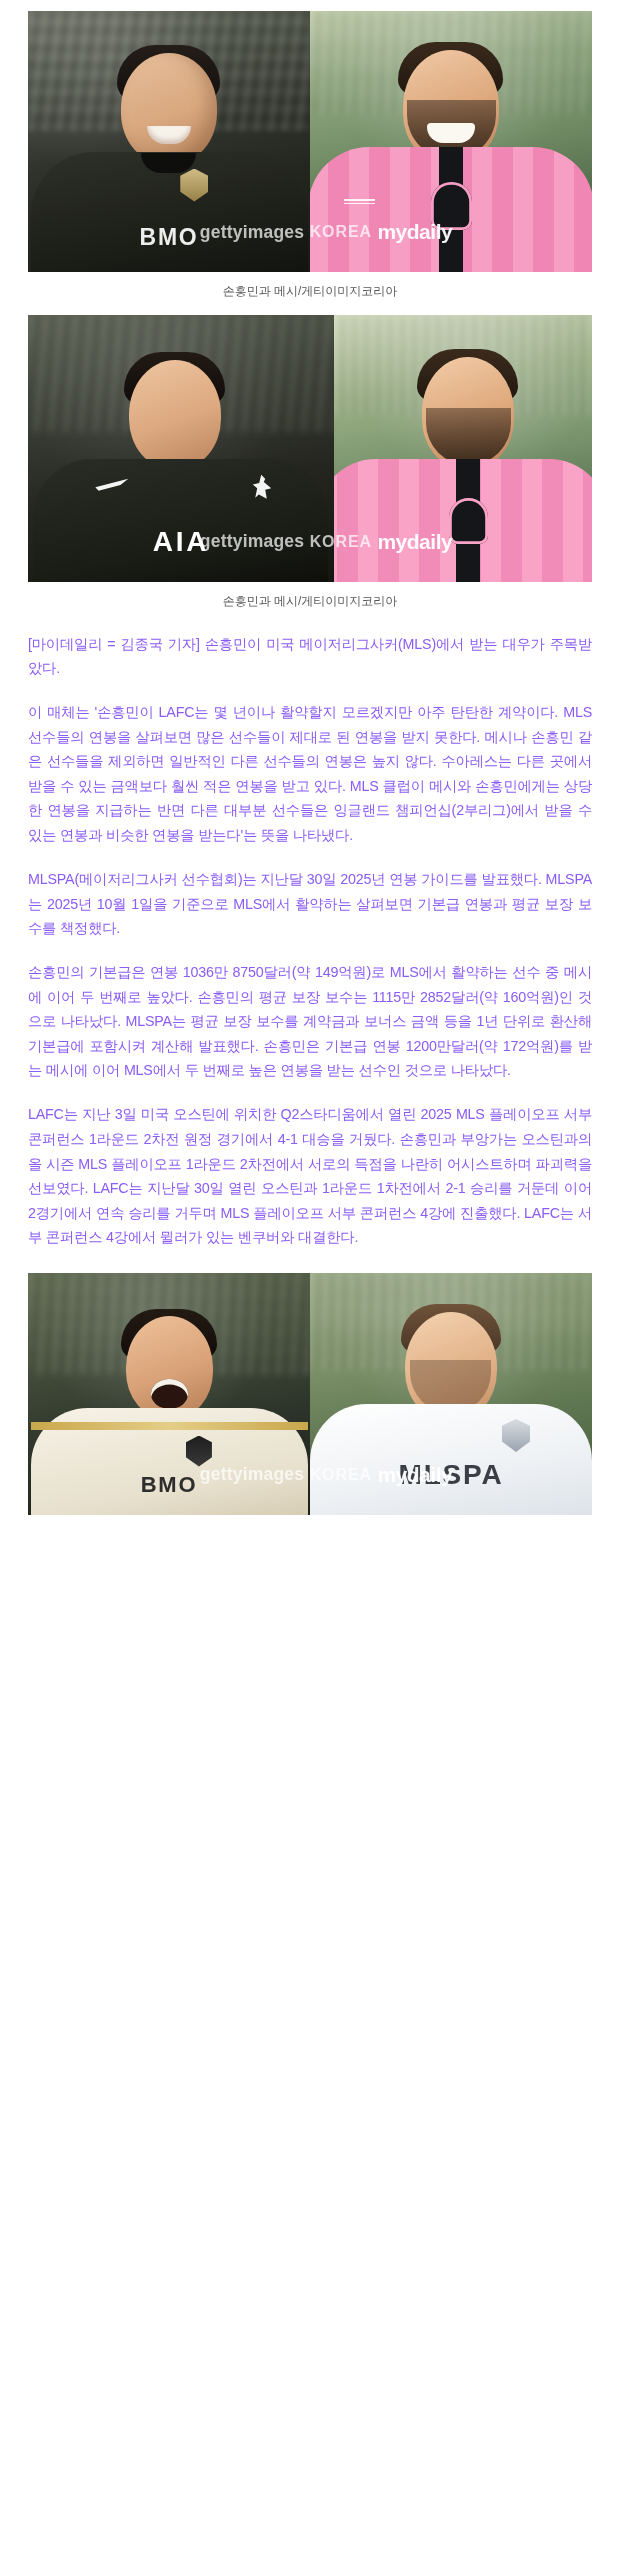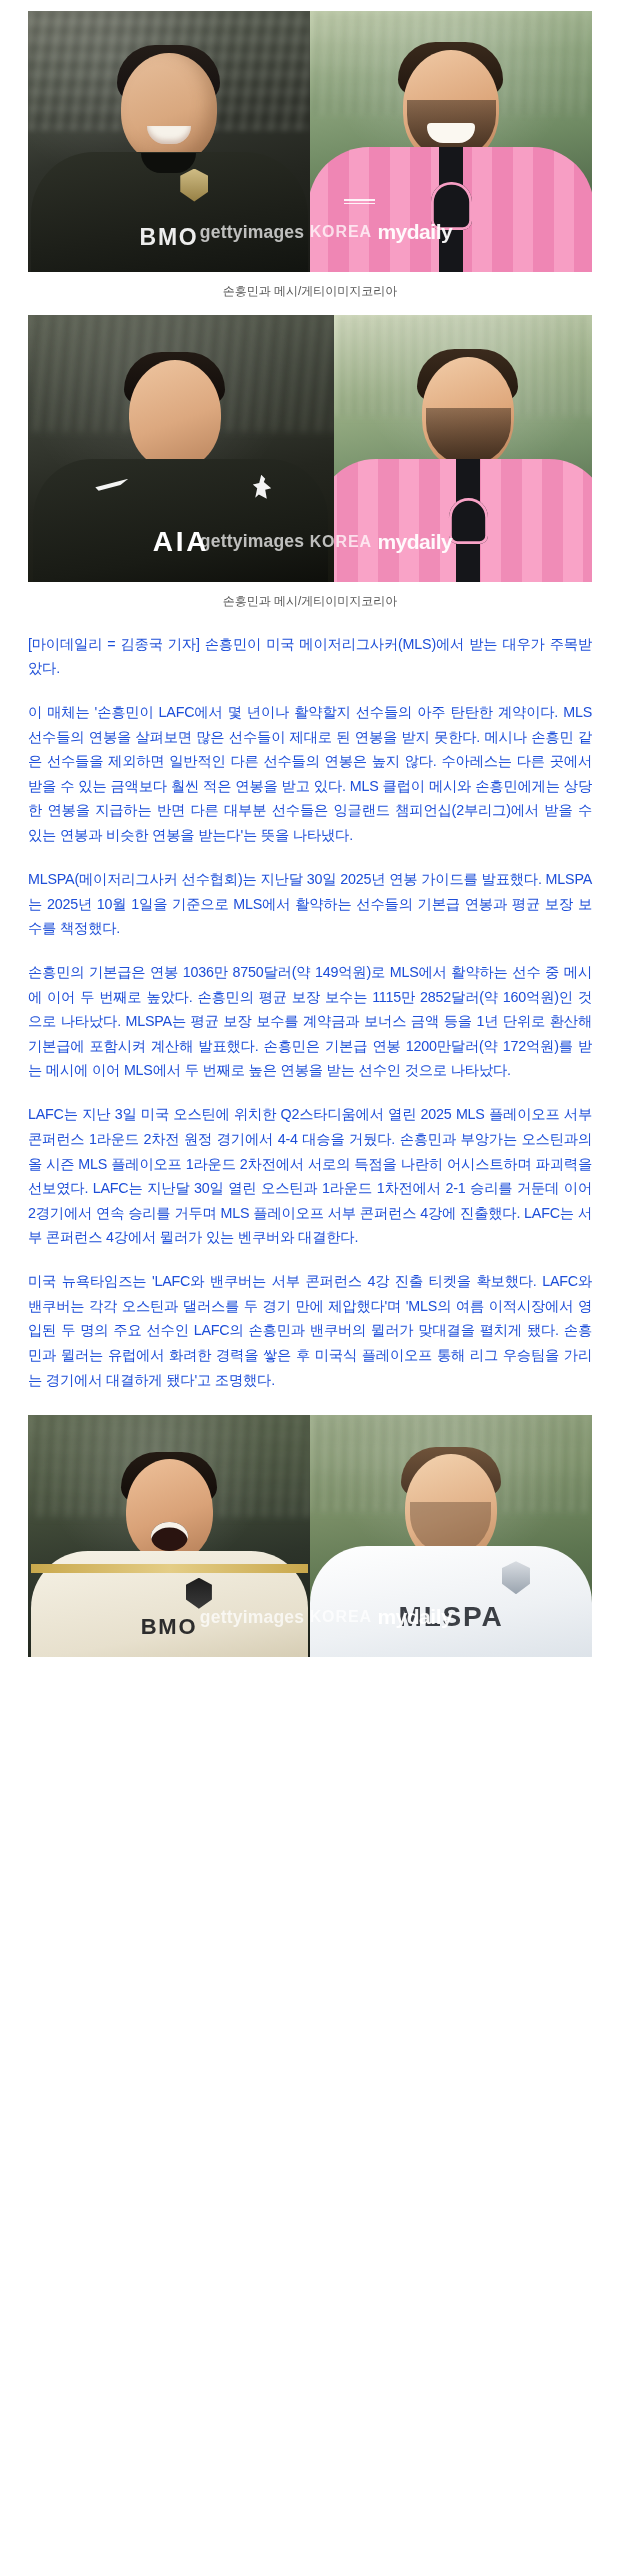--- a/index.html
+++ b/index.html
@@ -409,21 +409,21 @@
   }
 
   
   .article {
     padding: 7.4px 28px 3.7px 28px;
   }
   .article p {
     margin: 0 0 19.4px 0;
     font-size: 14.3px;
     line-height: 1.72;
-    color: #1d4ed8;
+    color: #8b5cf6;
     letter-spacing: -0.2px;
     text-align: justify;
     word-break: break-all;
   }
   .article p.byline {
     margin-bottom: 19.4px;
   }
   .spacer-top { height: 11px; }
   .spacer-bottom { height: 5.5px; }
 </style>
@@ -500,25 +500,24 @@
           <span class="wm-korea">KOREA</span>
           <span class="wm-mydaily">mydaily</span>
         </div>
       </div>
     </div>
     <figcaption class="caption">손흥민과 메시/게티이미지코리아</figcaption>
   </figure>
 
   <div class="article">
     <p class="byline">[마이데일리 = 김종국 기자] 손흥민이 미국 메이저리그사커(MLS)에서 받는 대우가 주목받았다.</p>
-    <p>이 매체는 '손흥민이 LAFC에서 몇 년이나 활약할지 선수들의 아주 탄탄한 계약이다. MLS 선수들의 연봉을 살펴보면 많은 선수들이 제대로 된 연봉을 받지 못한다. 메시나 손흥민 같은 선수들을 제외하면 일반적인 다른 선수들의 연봉은 높지 않다. 수아레스는 다른 곳에서 받을 수 있는 금액보다 훨씬 적은 연봉을 받고 있다. MLS 클럽이 메시와 손흥민에게는 상당한 연봉을 지급하는 반면 다른 대부분 선수들은 잉글랜드 챔피언십(2부리그)에서 받을 수 있는 연봉과 비슷한 연봉을 받는다'는 뜻을 나타냈다.</p>
-    <p>MLSPA(메이저리그사커 선수협회)는 지난달 30일 2025년 연봉 가이드를 발표했다. MLSPA는 2025년 10월 1일을 기준으로 MLS에서 활약하는 선수들의 기본급 연봉과 평균 보장 보수를 책정했다.</p>
+    <p>이 매체는 '손흥민이 LAFC는 몇 년이나 활약할지 모르겠지만 아주 탄탄한 계약이다. MLS 선수들의 연봉을 살펴보면 많은 선수들이 제대로 된 연봉을 받지 못한다. 메시나 손흥민 같은 선수들을 제외하면 일반적인 다른 선수들의 연봉은 높지 않다. 수아레스는 다른 곳에서 받을 수 있는 금액보다 훨씬 적은 연봉을 받고 있다. MLS 클럽이 메시와 손흥민에게는 상당한 연봉을 지급하는 반면 다른 대부분 선수들은 잉글랜드 챔피언십(2부리그)에서 받을 수 있는 연봉과 비슷한 연봉을 받는다'는 뜻을 나타냈다.</p>
+    <p>MLSPA(메이저리그사커 선수협회)는 지난달 30일 2025년 연봉 가이드를 발표했다. MLSPA는 2025년 10월 1일을 기준으로 MLS에서 활약하는 살펴보면 기본급 연봉과 평균 보장 보수를 책정했다.</p>
     <p>손흥민의 기본급은 연봉 1036만 8750달러(약 149억원)로 MLS에서 활약하는 선수 중 메시에 이어 두 번째로 높았다. 손흥민의 평균 보장 보수는 1115만 2852달러(약 160억원)인 것으로 나타났다. MLSPA는 평균 보장 보수를 계약금과 보너스 금액 등을 1년 단위로 환산해 기본급에 포함시켜 계산해 발표했다. 손흥민은 기본급 연봉 1200만달러(약 172억원)를 받는 메시에 이어 MLS에서 두 번째로 높은 연봉을 받는 선수인 것으로 나타났다.</p>
-    <p>LAFC는 지난 3일 미국 오스틴에 위치한 Q2스타디움에서 열린 2025 MLS 플레이오프 서부 콘퍼런스 1라운드 2차전 원정 경기에서 4-4 대승을 거뒀다. 손흥민과 부앙가는 오스틴과의 올 시즌 MLS 플레이오프 1라운드 2차전에서 서로의 득점을 나란히 어시스트하며 파괴력을 선보였다. LAFC는 지난달 30일 열린 오스틴과 1라운드 1차전에서 2-1 승리를 거둔데 이어 2경기에서 연속 승리를 거두며 MLS 플레이오프 서부 콘퍼런스 4강에 진출했다. LAFC는 서부 콘퍼런스 4강에서 뮐러가 있는 벤쿠버와 대결한다.</p>
-    <p>미국 뉴욕타임즈는 'LAFC와 밴쿠버는 서부 콘퍼런스 4강 진출 티켓을 확보했다. LAFC와 밴쿠버는 각각 오스틴과 댈러스를 두 경기 만에 제압했다'며 'MLS의 여름 이적시장에서 영입된 두 명의 주요 선수인 LAFC의 손흥민과 밴쿠버의 뮐러가 맞대결을 펼치게 됐다. 손흥민과 뮐러는 유럽에서 화려한 경력을 쌓은 후 미국식 플레이오프 통해 리그 우승팀을 가리는 경기에서 대결하게 됐다'고 조명했다.</p>
+    <p>LAFC는 지난 3일 미국 오스틴에 위치한 Q2스타디움에서 열린 2025 MLS 플레이오프 서부 콘퍼런스 1라운드 2차전 원정 경기에서 4-1 대승을 거뒀다. 손흥민과 부앙가는 오스틴과의 올 시즌 MLS 플레이오프 1라운드 2차전에서 서로의 득점을 나란히 어시스트하며 파괴력을 선보였다. LAFC는 지난달 30일 열린 오스틴과 1라운드 1차전에서 2-1 승리를 거둔데 이어 2경기에서 연속 승리를 거두며 MLS 플레이오프 서부 콘퍼런스 4강에 진출했다. LAFC는 서부 콘퍼런스 4강에서 뮐러가 있는 벤쿠버와 대결한다.</p>
   </div>
 
   <figure class="figure">
     <div class="figure-inner">
       <div class="photo-pair third">
 
         <div class="photo ph-son-white">
           <div class="crowd"></div>
           <div class="hair"></div>
           <div class="head"></div>

